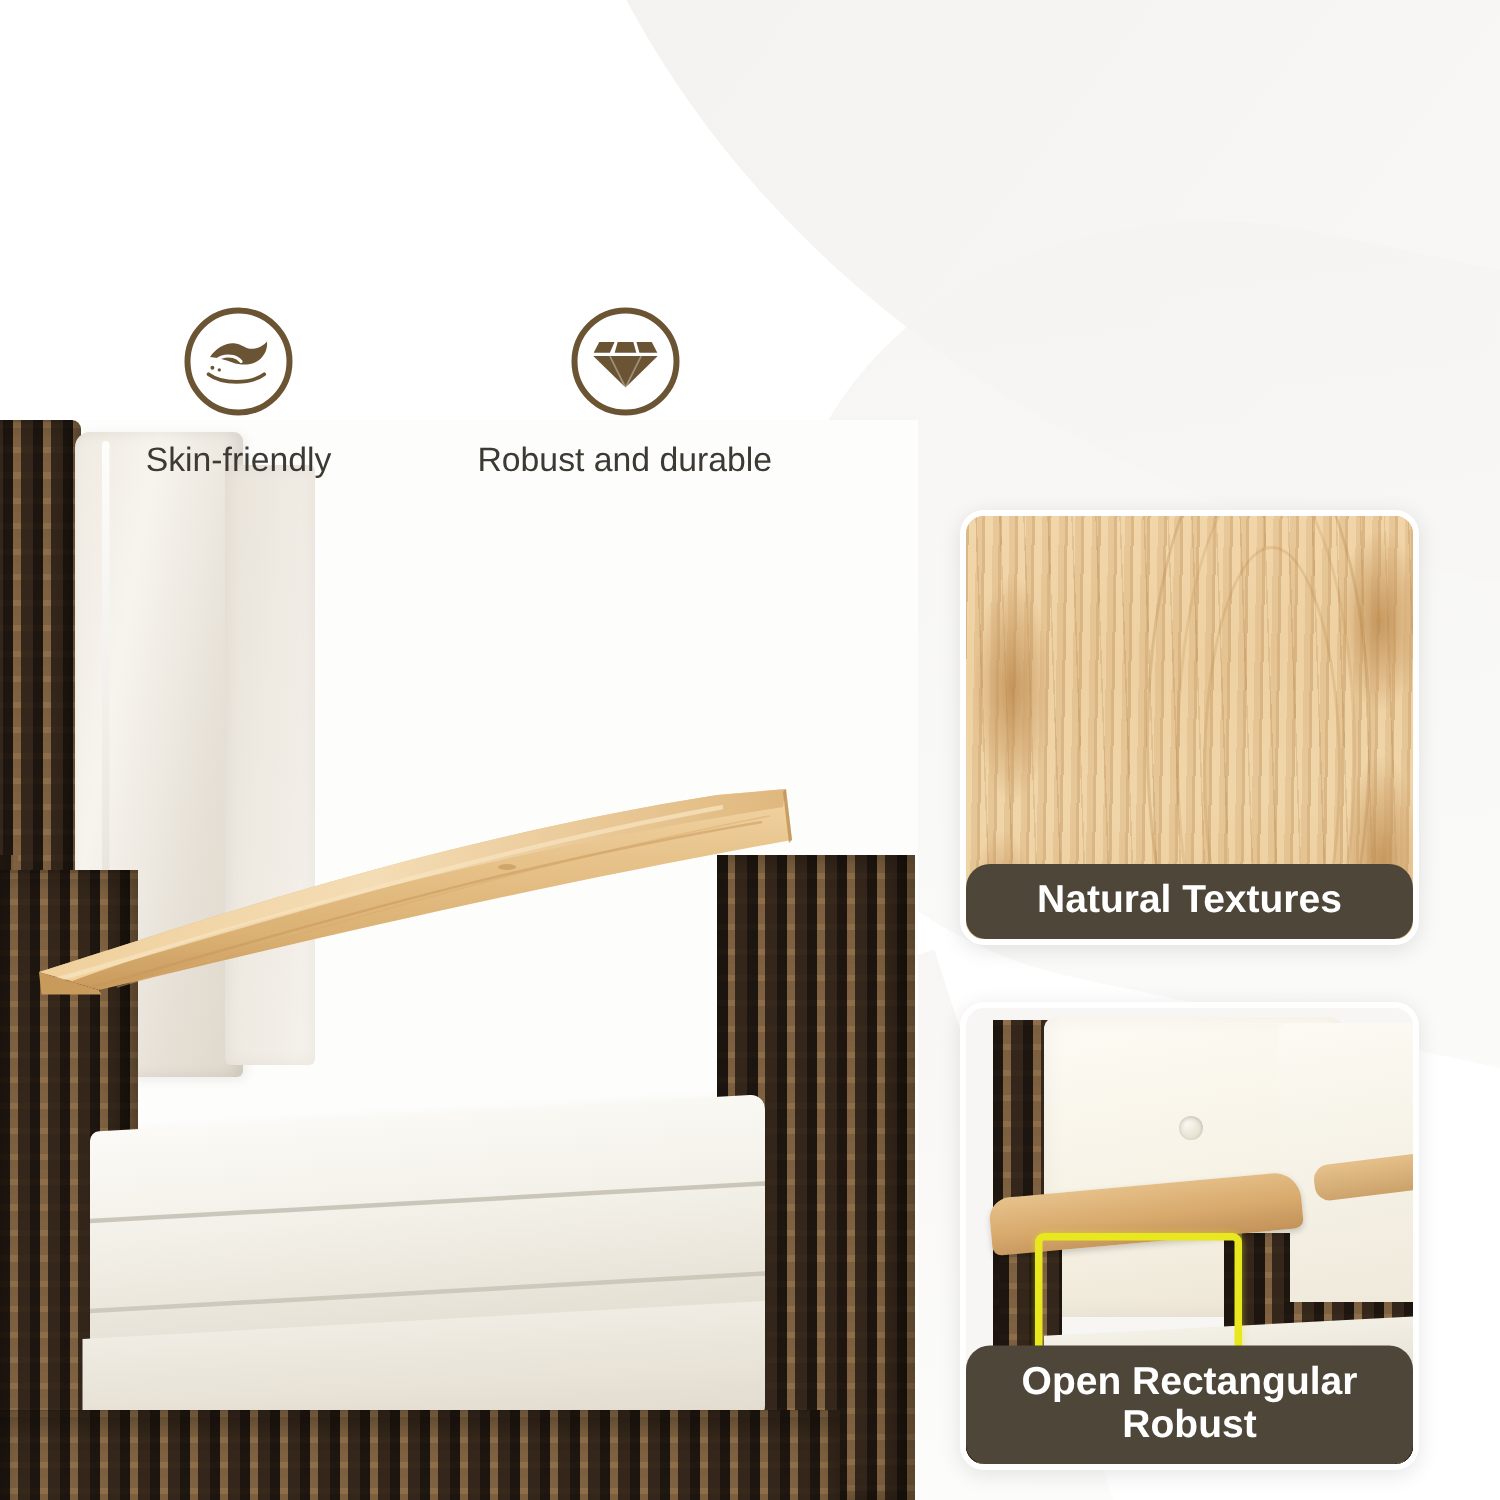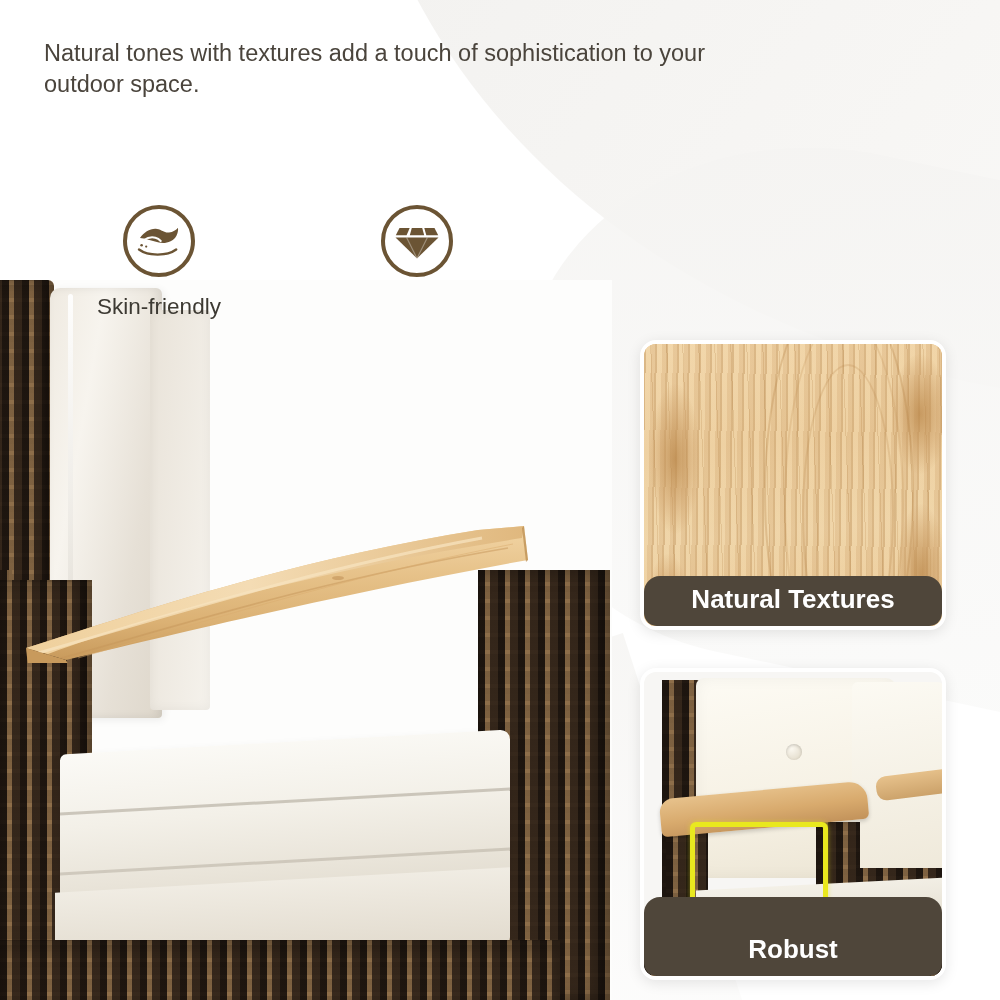--- a/index.html
+++ b/index.html
@@ -283,21 +283,20 @@
 </head>
 <body>
 
 <div class="bg">
   <div class="swoosh-a"></div>
   <div class="swoosh-b"></div>
   <div class="swoosh-c"></div>
 </div>
 
 <div class="header">
-  <div class="subtitle">Natural tones with textures add a touch of sophistication to your outdoor space.</div>
 </div>
 
 <div class="features">
 
   <div class="feature">
     <div class="f-icon">
       <svg width="46" height="40" viewBox="0 0 46 40" aria-hidden="true">
         <path d="M4 17c4-6 11-10 17-9 5 .8 7 4 12 3.5 4-.4 7-2.5 9-4.8.6 5.6-2.2 11-7.4 13.6-5 2.5-10.6 2-15.6.3-5-1.7-10-3-15-3.6z" fill="#6b5434"></path>
         <path d="M8 19c3.5-2.4 7.6-3.2 11.4-2.3 2.3.5 4 1.8 5.3 3.3" fill="none" stroke="#fdfdfb" stroke-width="2.1" stroke-linecap="round"></path>
         <path d="M3 28.5c4.6 3.4 11.2 5.1 18.6 5.1S35.6 31.9 40.2 28.5" fill="none" stroke="#6b5434" stroke-width="2.4" stroke-linecap="round"></path>
@@ -314,20 +313,21 @@
       <svg width="46" height="40" viewBox="0 0 46 40" aria-hidden="true">
         <g fill="#6b5434">
           <path d="M5.5 7h10.2l-3.1 7.2H1.8z"></path>
           <path d="M17.8 7h10.4l2.0 7.2H15.8z"></path>
           <path d="M30.3 7h10.2l3.7 7.2H32.3z"></path>
           <path d="M1.5 16.4h43l-21.5 21z"></path>
         </g>
         <path d="M12.6 16.4L23 37.4l10.4-21" fill="none" stroke="#fdfdfb" stroke-width="1.2" opacity=".35"></path>
       </svg>
     </div>
+    <div class="f-label">Robust and durable</div>
   </div>
 
 </div>
 
 <div class="hero">
   <div class="hero-bg"></div>
 
   <div class="chair-backpanel wicker"></div>
   <div class="cushion-back"></div>
   <div class="cushion-back2"></div>
@@ -395,16 +395,16 @@
 
     <div class="mini-seat"></div>
     <div class="mini-base wicker"></div>
 
     <div class="mini-arm-wood"></div>
     <div class="mini-arm-wood2"></div>
 
     <div class="mini-highlight"></div>
   </div>
   <div class="banner" id="banner-photo">
-    <br>
+    <span>Open Rectangular</span><br>
     <span>Robust</span>
   </div>
 </div>
 
 </body></html>

